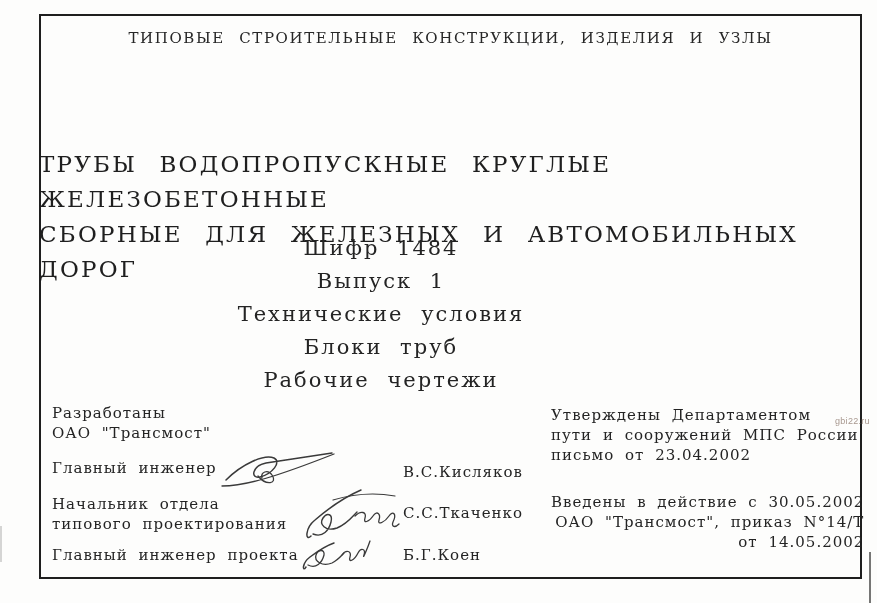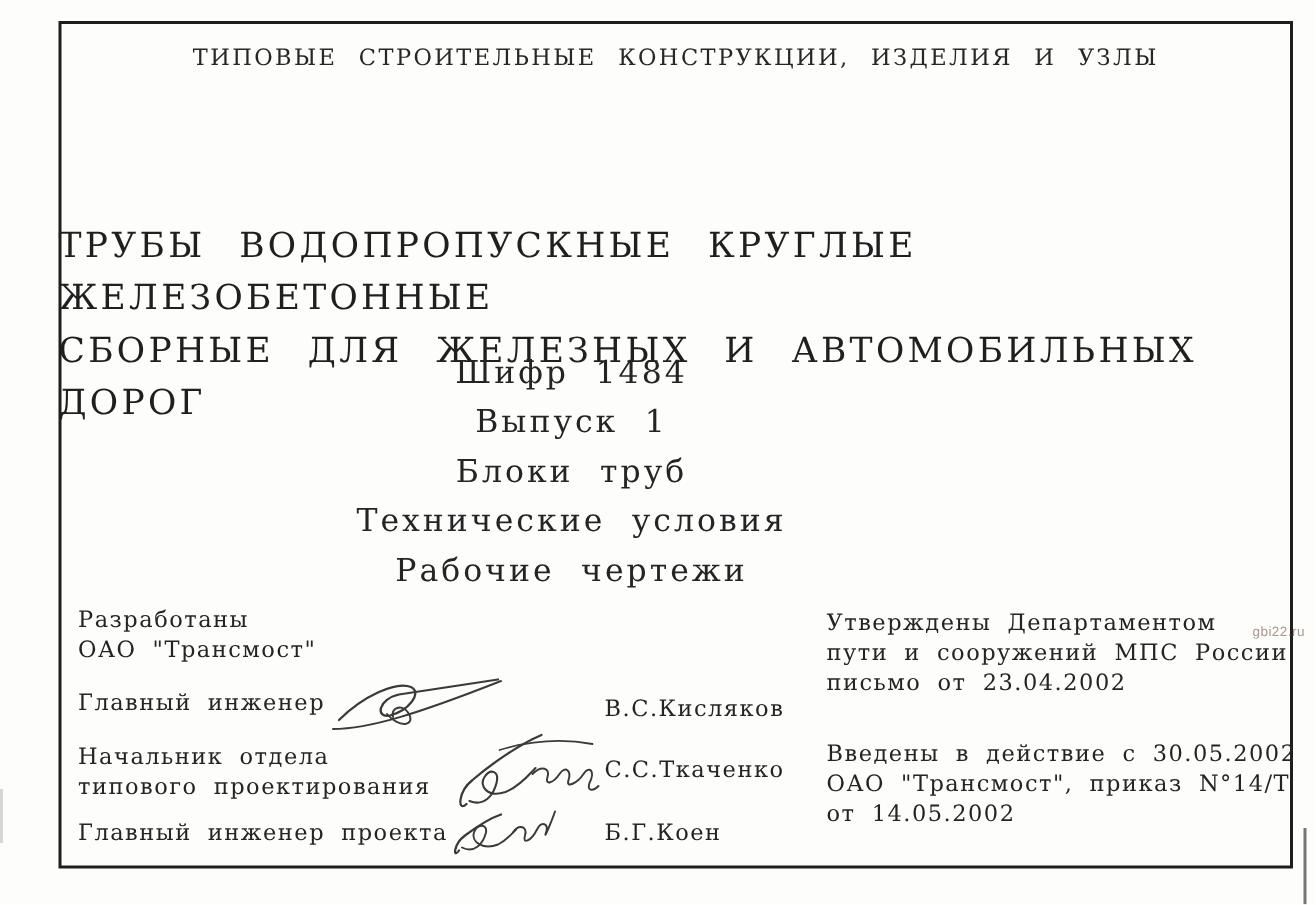--- a/index.html
+++ b/index.html
@@ -93,22 +93,22 @@
   <div class="doc-header">ТИПОВЫЕ СТРОИТЕЛЬНЫЕ КОНСТРУКЦИИ, ИЗДЕЛИЯ И УЗЛЫ</div>
 
   <div class="doc-title">
     <div>ТРУБЫ ВОДОПРОПУСКНЫЕ КРУГЛЫЕ ЖЕЛЕЗОБЕТОННЫЕ</div>
     <div>СБОРНЫЕ ДЛЯ ЖЕЛЕЗНЫХ И АВТОМОБИЛЬНЫХ ДОРОГ</div>
   </div>
 
   <div class="doc-subtitle">
     <div>Шифр 1484</div>
     <div>Выпуск 1</div>
+    <div>Технические условия</div>
     <div>Блоки труб</div>
-    <div>Технические условия</div>
     <div>Рабочие чертежи</div>
   </div>
 
   <div class="abs small-text" style="left:52px; top:403px;">
     <div>Разработаны</div>
     <div>ОАО "Трансмост"</div>
   </div>
 
   <div class="abs small-text" style="left:52px; top:458px;text-align:center;">Главный инженер</div>
 
@@ -147,21 +147,21 @@
   <div class="abs small-text" style="left:403px; top:462px;">В.С.Кисляков</div>
   <div class="abs small-text" style="left:403px; top:503px;">С.С.Ткаченко</div>
   <div class="abs small-text" style="left:403px; top:545px;">Б.Г.Коен</div>
 
   <div class="abs small-text" style="left:551px; top:405px;">
     <div>Утверждены Департаментом</div>
     <div>пути и сооружений МПС России</div>
     <div>письмо от 23.04.2002</div>
   </div>
 
-  <div class="abs small-text" style="left:551px; top:492px;">
+  <div class="abs small-text" style="left:551px; top:492px;text-align:right;">
     <div>Введены в действие с 30.05.2002</div>
     <div>ОАО "Трансмост", приказ N°14/Т</div>
     <div>от 14.05.2002</div>
   </div>
 
   <div class="watermark">gbi22.ru</div>
 
   <div class="artifact-br"></div>
   <div class="artifact-bl"></div>
 

